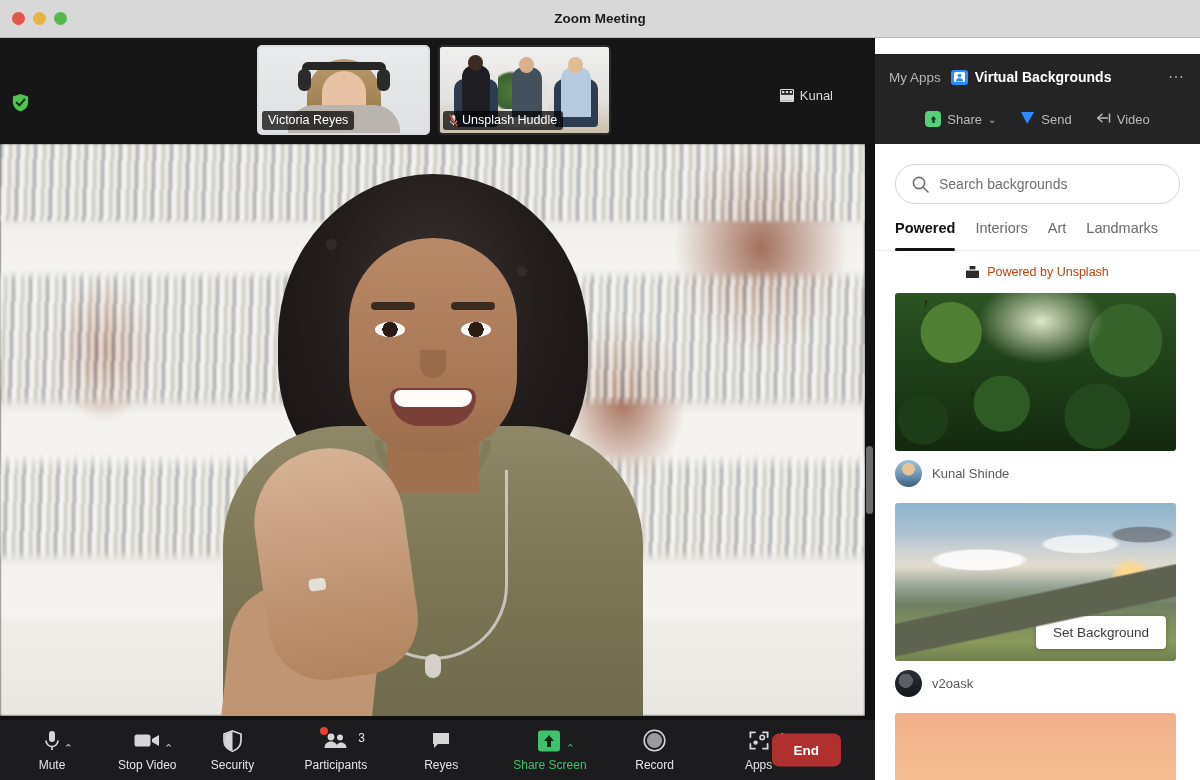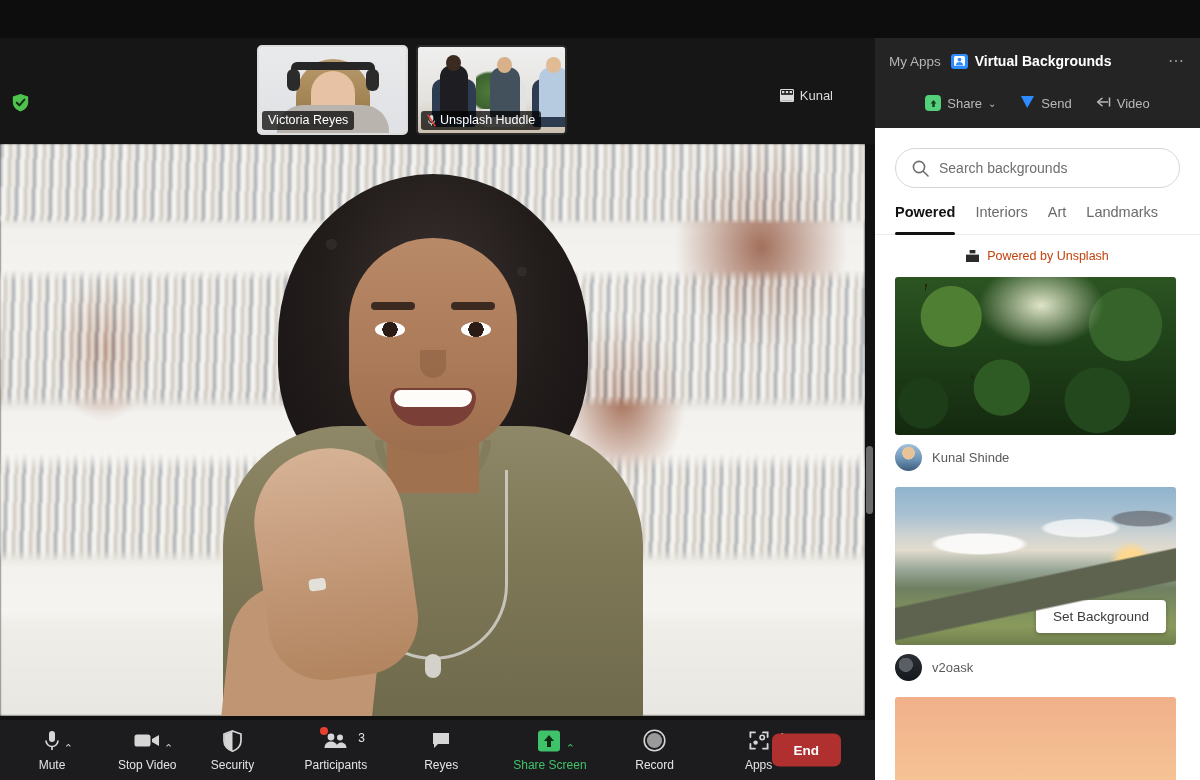--- a/index.html
+++ b/index.html
@@ -43,21 +43,21 @@
     background: #161616;
   }
   .enc-shield {
     position: absolute; left: 12px; top: 55px; width: 17px; height: 19px;
   }
   .thumbs {
     position: absolute; left: 257px; top: 7px;
     display: flex; gap: 8px;
   }
   .thumb {
-    position: relative; width: 151px; height: 90px;
+    position: relative; width: 173px; height: 90px;
     border-radius: 5px; overflow: hidden;
     border: 2px solid #2b2b2b;
     background: #cfd3d6;
   }
   .thumb.active { border-color: #dcdcdc; }
   .thumb-name {
     position: absolute; left: 3px; bottom: 3px;
     background: rgba(0,0,0,0.72);
     color: #fff; font-size: 12.5px;
     padding: 2px 6px 3px 6px; border-radius: 3px;
@@ -242,21 +242,21 @@
     position: absolute; right: 34px; top: 50%; transform: translateY(-50%);
     background: #b03030; color: #fff; font-size: 13.5px; font-weight: bold;
     padding: 9px 22px; border-radius: 7px; border: none; cursor: pointer;
   }
 
   
   .panel {
     position: absolute; right: 0; top: 38px; width: 325px; height: 742px;
     background: #fff; overflow: hidden;
   }
-  .panel-header { background: #242424; height: 90px; position: relative; }
+  .panel-header { background: #242424; height: 90px; position: relative; margin-top: 16px; }
   .ph-row1 { display:flex; align-items:center; height:46px; padding: 0 14px; gap: 10px; }
   .my-apps { color:#b4b4b4; font-size:13.5px; cursor:pointer; }
   .vb-title { display:flex; align-items:center; gap:7px; color:#fff; font-size:14px; font-weight:bold; }
   .vb-badge { width:17px; height:15px; border-radius:3px; background:#2d8cff;
     display:flex; align-items:center; justify-content:center; flex:0 0 auto; }
   .kebab { margin-left:auto; color:#9a9a9a; font-size:16px; letter-spacing:2px; cursor:pointer; line-height:1; }
   .ph-row2 { display:flex; align-items:center; justify-content:center; gap:24px; height:38px; }
   .ph-btn { display:flex; align-items:center; gap:6px; color:#b9b9b9; font-size:13px; cursor:pointer; }
   .share-sq { width:16px; height:16px; border-radius:4px; background:#55d07a;
     display:flex; align-items:center; justify-content:center; }
@@ -337,20 +337,28 @@
   .av-1 { background: radial-gradient(circle at 50% 34%, #e7c39a 0 28%, transparent 29%),
           linear-gradient(180deg,#9fc2de 0%, #6e95b8 55%, #3d5d7c 100%); }
   .av-2 { background: radial-gradient(circle at 40% 40%, #5a5f66 0 30%, transparent 32%),
           linear-gradient(180deg,#2b2f35 0%, #14171b 100%); }
 </style>
 </head>
 <body>
 
 <div id="app">
 
+  <div class="titlebar">
+    <div class="traffic">
+      <div class="light red"></div>
+      <div class="light yellow"></div>
+      <div class="light green"></div>
+    </div>
+    <div class="win-title">Zoom Meeting</div>
+  </div>
 
   <div class="meeting">
 
     <div class="topstrip">
 
       <svg class="enc-shield" viewBox="0 0 20 22">
         <path d="M10 1 L19 4 V11 C19 16 15 20 10 21.5 C5 20 1 16 1 11 V4 Z" fill="#4ec34e"></path>
         <path d="M5.6 11.2 L8.7 14.3 L14.6 7.6" stroke="#0f2f0f" stroke-width="2.4" fill="none" stroke-linecap="round" stroke-linejoin="round"></path>
       </svg>
 

